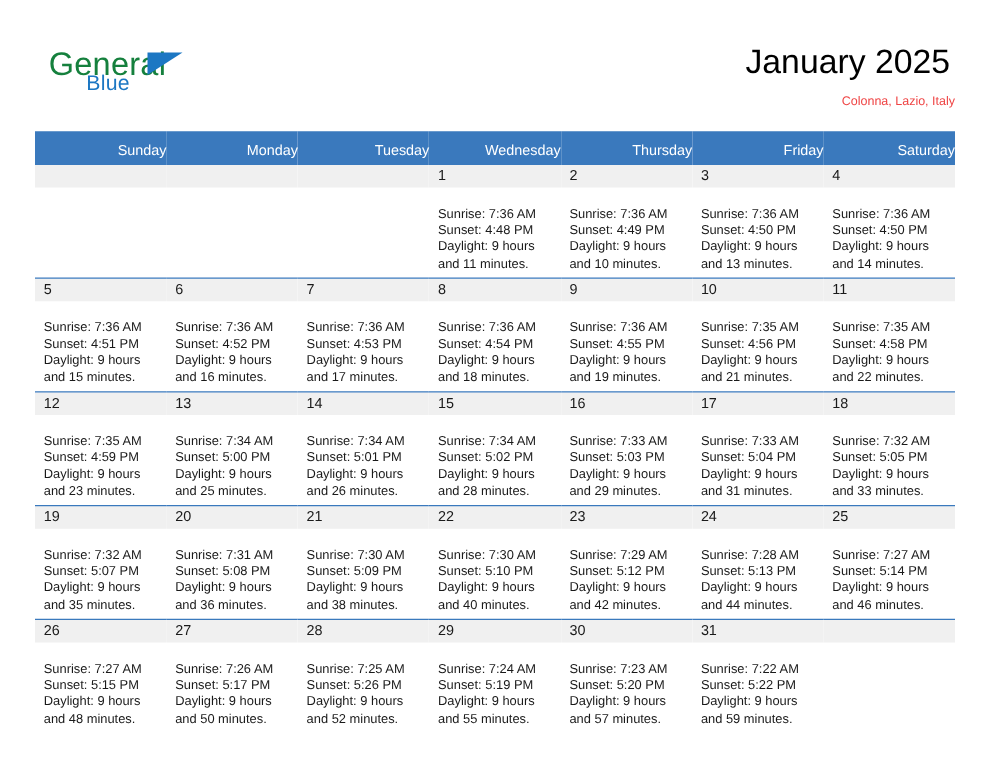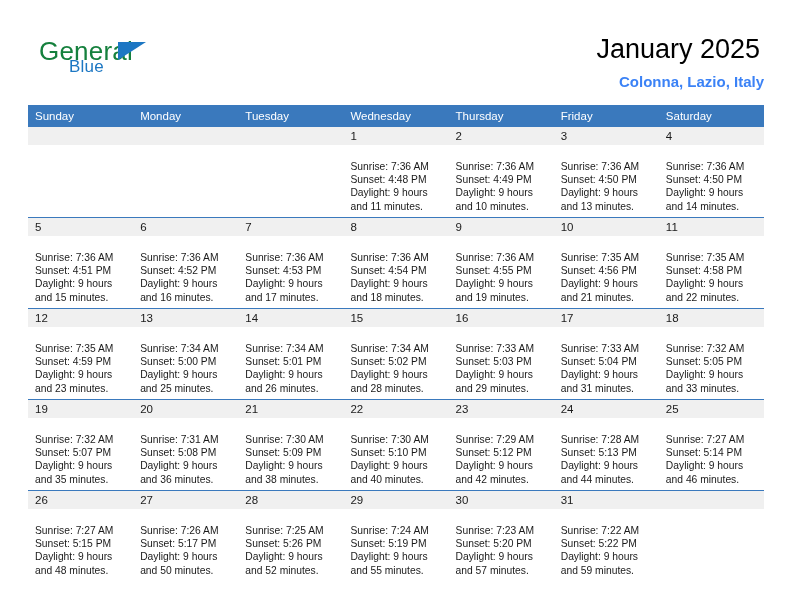--- a/index.html
+++ b/index.html
@@ -73,46 +73,45 @@
   }
   .cal-title {
     font-size: 27px;
     line-height: 34px;
     color: #000000;
     font-weight: normal;
     margin: 4px;
     white-space: nowrap;
   }
   .cal-subtitle {
-    font-size: 15px;
+    font-size: 10px;
     line-height: 20px;
-    color: #3b82f6;
+    color: #ef4444;
     margin: 6px 0 0 0;
     white-space: nowrap;
-    font-weight: bold;
   }
 
   
   .calendar {
     position: absolute;
     left: 28px;
     top: 105px;
     width: 736px;
     border-collapse: collapse;
     table-layout: fixed;
   }
   .calendar col { width: 105.14px; }
 
   thead th {
     background: #3a79bd;
     color: #ffffff;
     font-size: 11.5px;
     font-weight: normal;
-    text-align: left;
-    padding: 5px 0 5px 7px;
+    text-align: right;
+    padding: 10px 0 5px 7px;
     height: 20px;
     box-sizing: border-box;
     border: none;
   }
 
   tbody tr.week-row > td {
     vertical-align: top;
     padding: 0;
     height: 90px;
     border-top: 1px solid #3a79bd;

